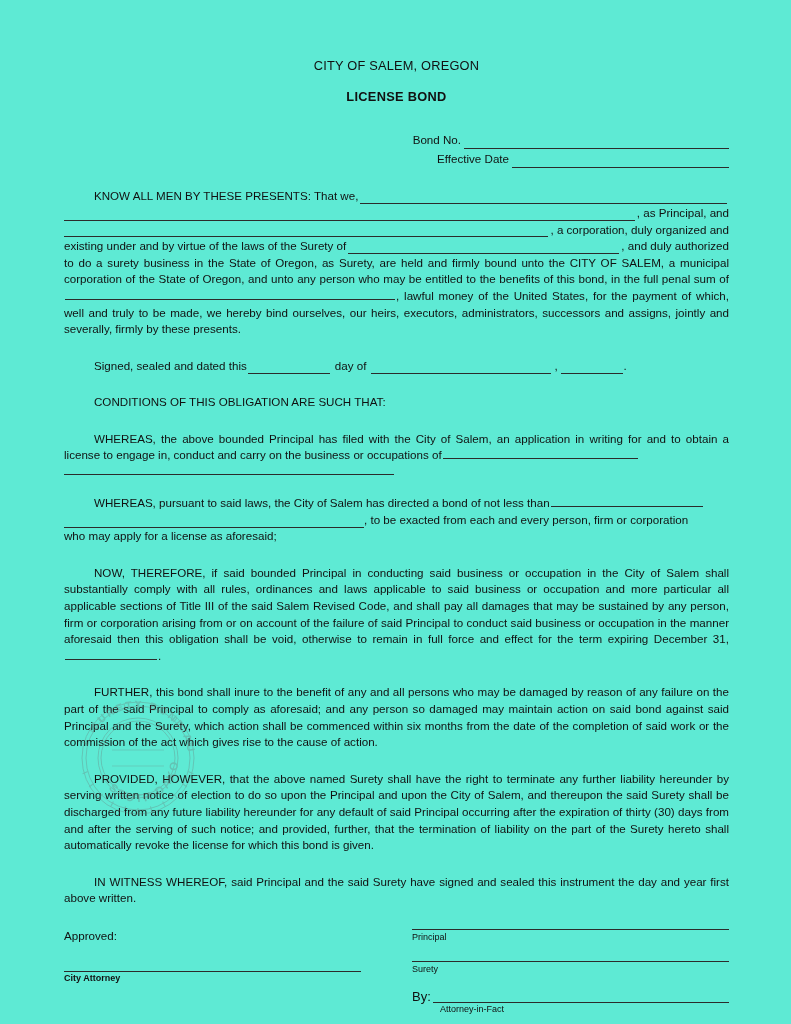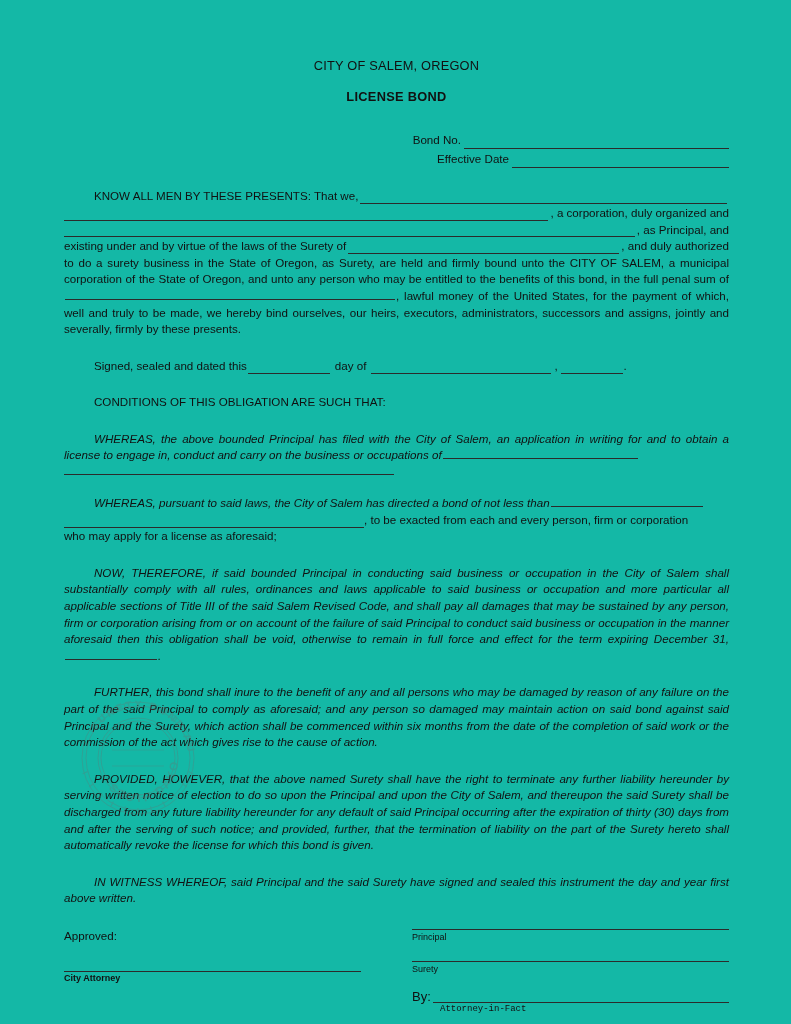--- a/index.html
+++ b/index.html
@@ -14,21 +14,21 @@
     position: relative;
     overflow: hidden;
     font-family: "Liberation Sans", sans-serif;
     color: #111111;
   }
   .page {
     position: absolute;
     left: 0; top: 0;
     width: 791px;
     height: 1024px;
-    background: #14b8a6;
+    background: #5eead4;
     overflow: hidden;
   }
   .content {
     position: absolute;
     left: 64px;
     top: 0;
     width: 665px;
   }
 
   
@@ -70,21 +70,21 @@
   .meta-rule.w1 { width: 265px; }
   .meta-rule.w2 { width: 217px; }
 
   
   .para {
     font-size: 11.6px;
     line-height: 16.6px;
     text-align: justify;
     margin: 0;
   }
-  .para.indent { text-indent: 30px; font-style: italic; }
+  .para.indent { text-indent: 30px; }
   .gap-md { height: 20px; }
 
   .rule {
     display: inline-block;
     border-bottom: 1px solid #2b2b2b;
     height: 10px;
     vertical-align: baseline;
     margin: 0 1px;
   }
 
@@ -155,21 +155,20 @@
   }
   .sig-by .byrule {
     flex: 1 1 auto;
     border-bottom: 1px solid #2b2b2b;
     height: 13px;
   }
   .sig-by-cap {
     font-size: 9px;
     padding-left: 28px;
     line-height: 12px;
-    font-family: Liberation Mono, monospace;
   }
 
   
   .seal {
     position: absolute;
     left: 72px;
     top: 698px;
     width: 132px;
     height: 120px;
     opacity: .30;
@@ -204,26 +203,26 @@
 
     <div>
 
       <div class="flexline">
         <span class="txt" style="padding-left:30px;">KNOW ALL MEN BY THESE PRESENTS:  That we,</span>
         <span class="grow"></span>
       </div>
 
       <div class="flexline">
         <span class="grow" style="margin-left:0;"></span>
-        <span class="txt">, a corporation, duly organized and</span>
+        <span class="txt">, as Principal, and</span>
       </div>
 
       <div class="flexline">
         <span class="grow" style="margin-left:0;"></span>
-        <span class="txt">, as Principal, and</span>
+        <span class="txt">, a corporation, duly organized and</span>
       </div>
 
       <div class="flexline">
         <span class="txt">existing under and by virtue of the laws of the Surety of</span>
         <span class="grow"></span>
         <span class="txt">, and duly authorized</span>
       </div>
 
       <p class="para"><span>to do a surety business in the State of Oregon, as Surety, are held and firmly bound unto the CITY OF SALEM, a municipal corporation of the State of Oregon, and unto any person who may be entitled to the benefits of this bond, in the full penal sum of</span><span class="rule" style="width:330px;"></span><span>, lawful money of the United States, for the payment of which, well and truly to be made, we hereby bind ourselves, our heirs, executors, administrators, successors and assigns, jointly and severally, firmly by these presents.</span></p>
     </div>

